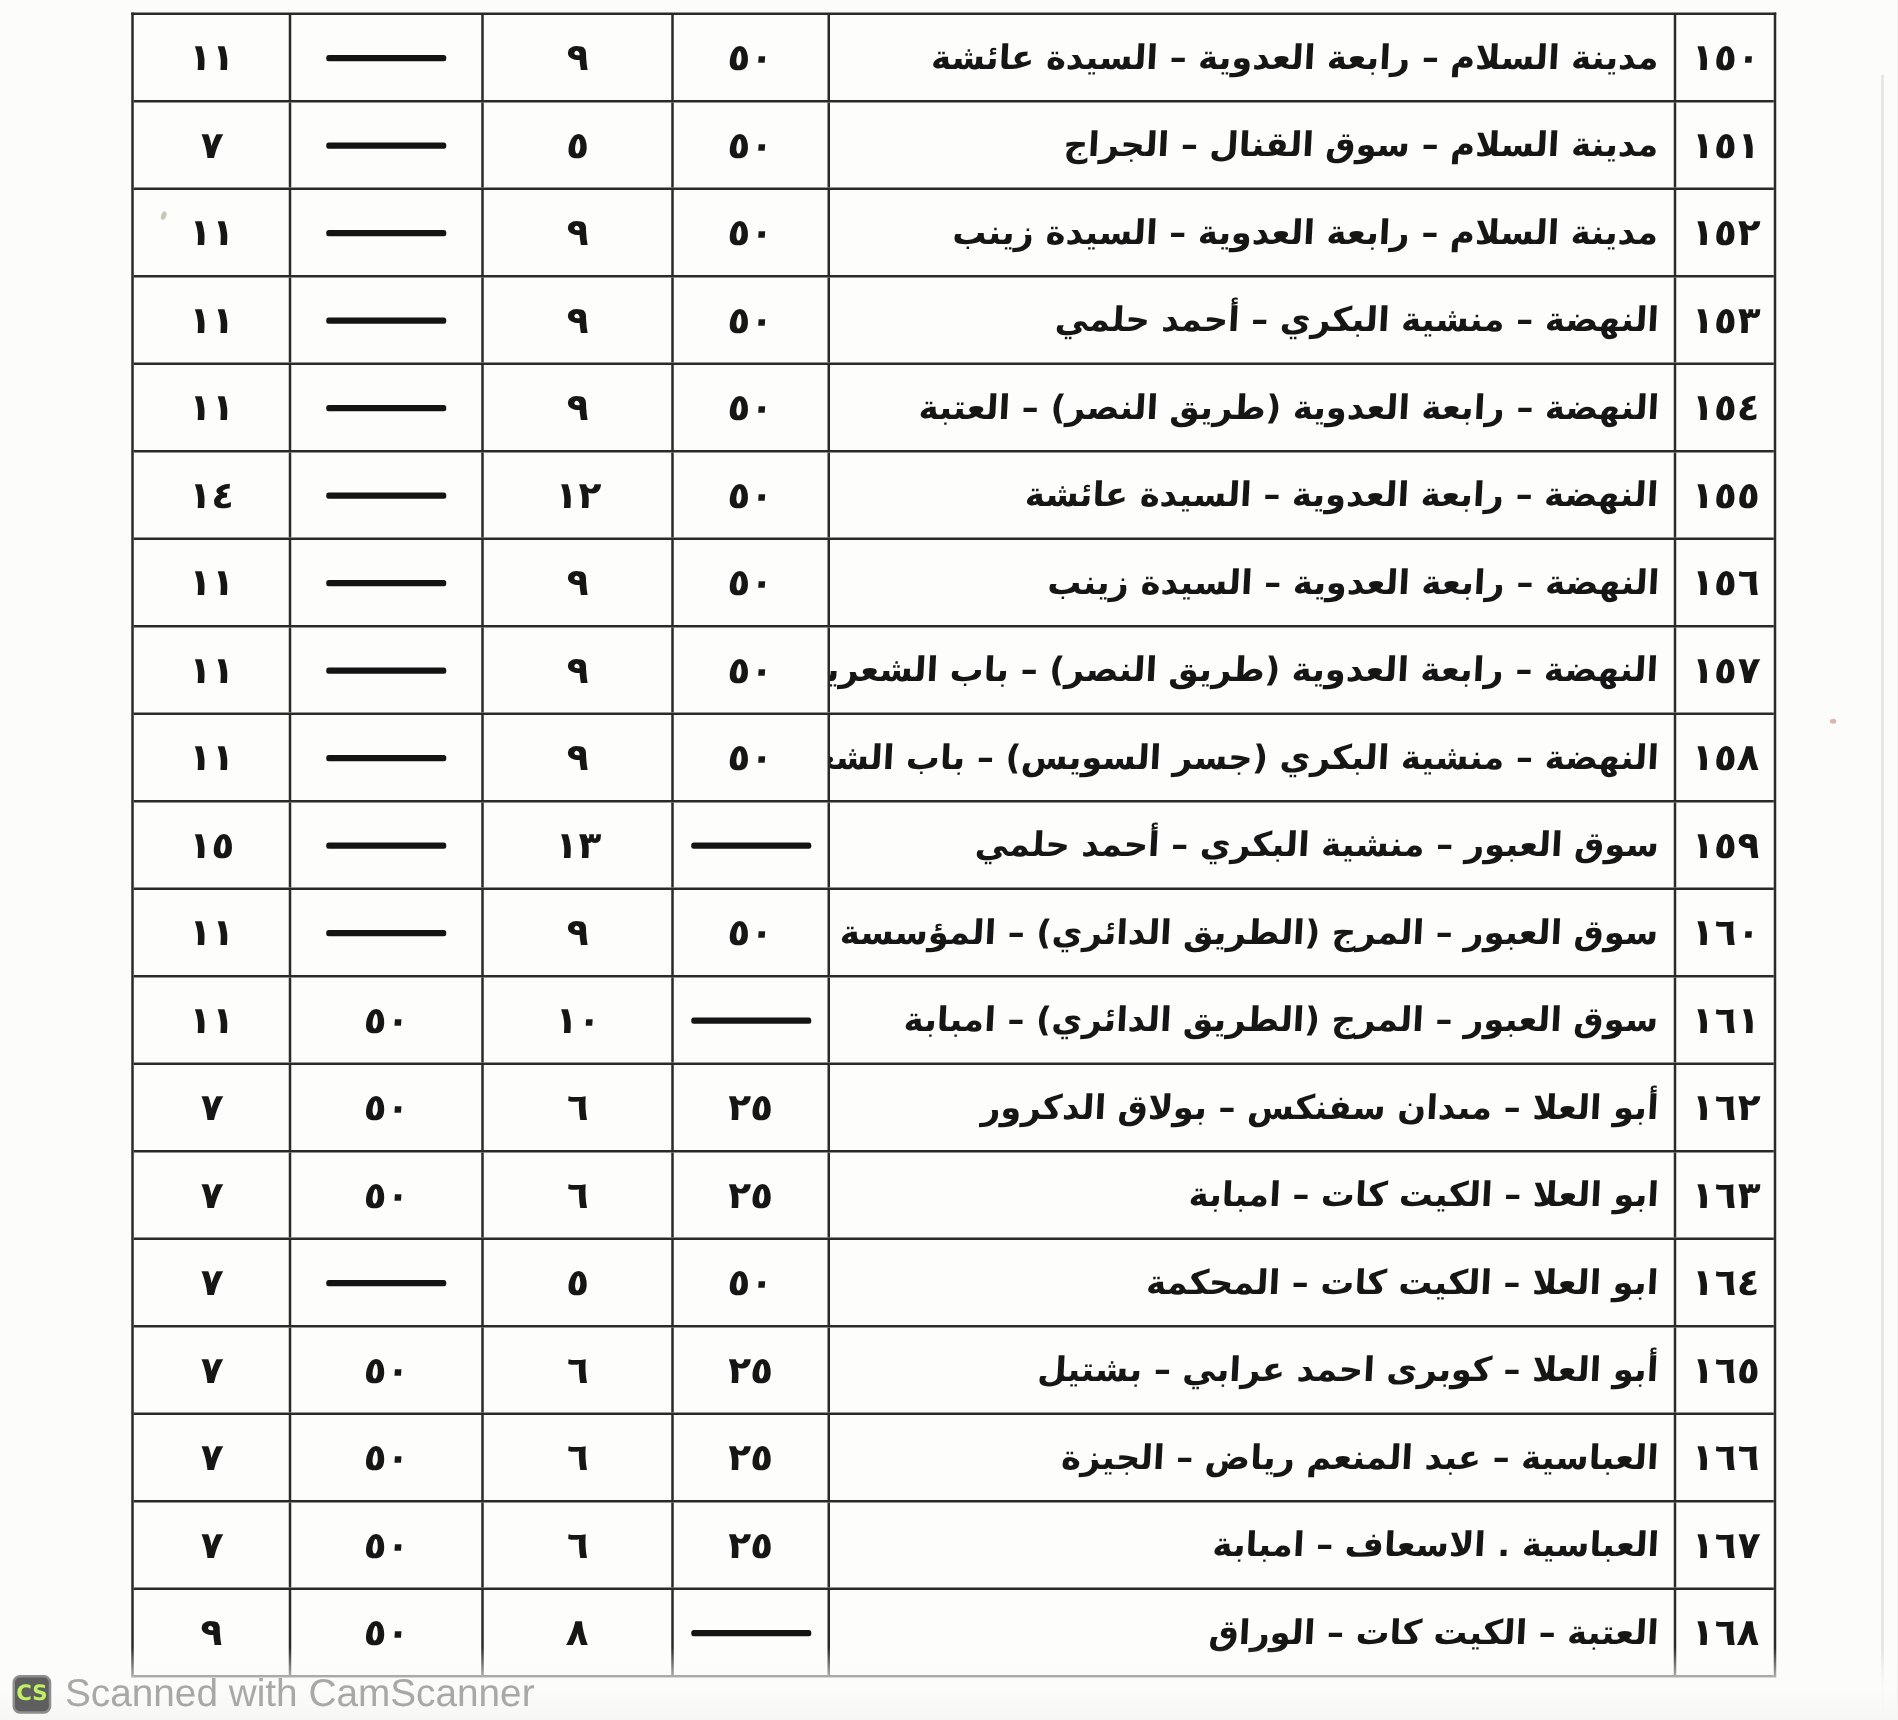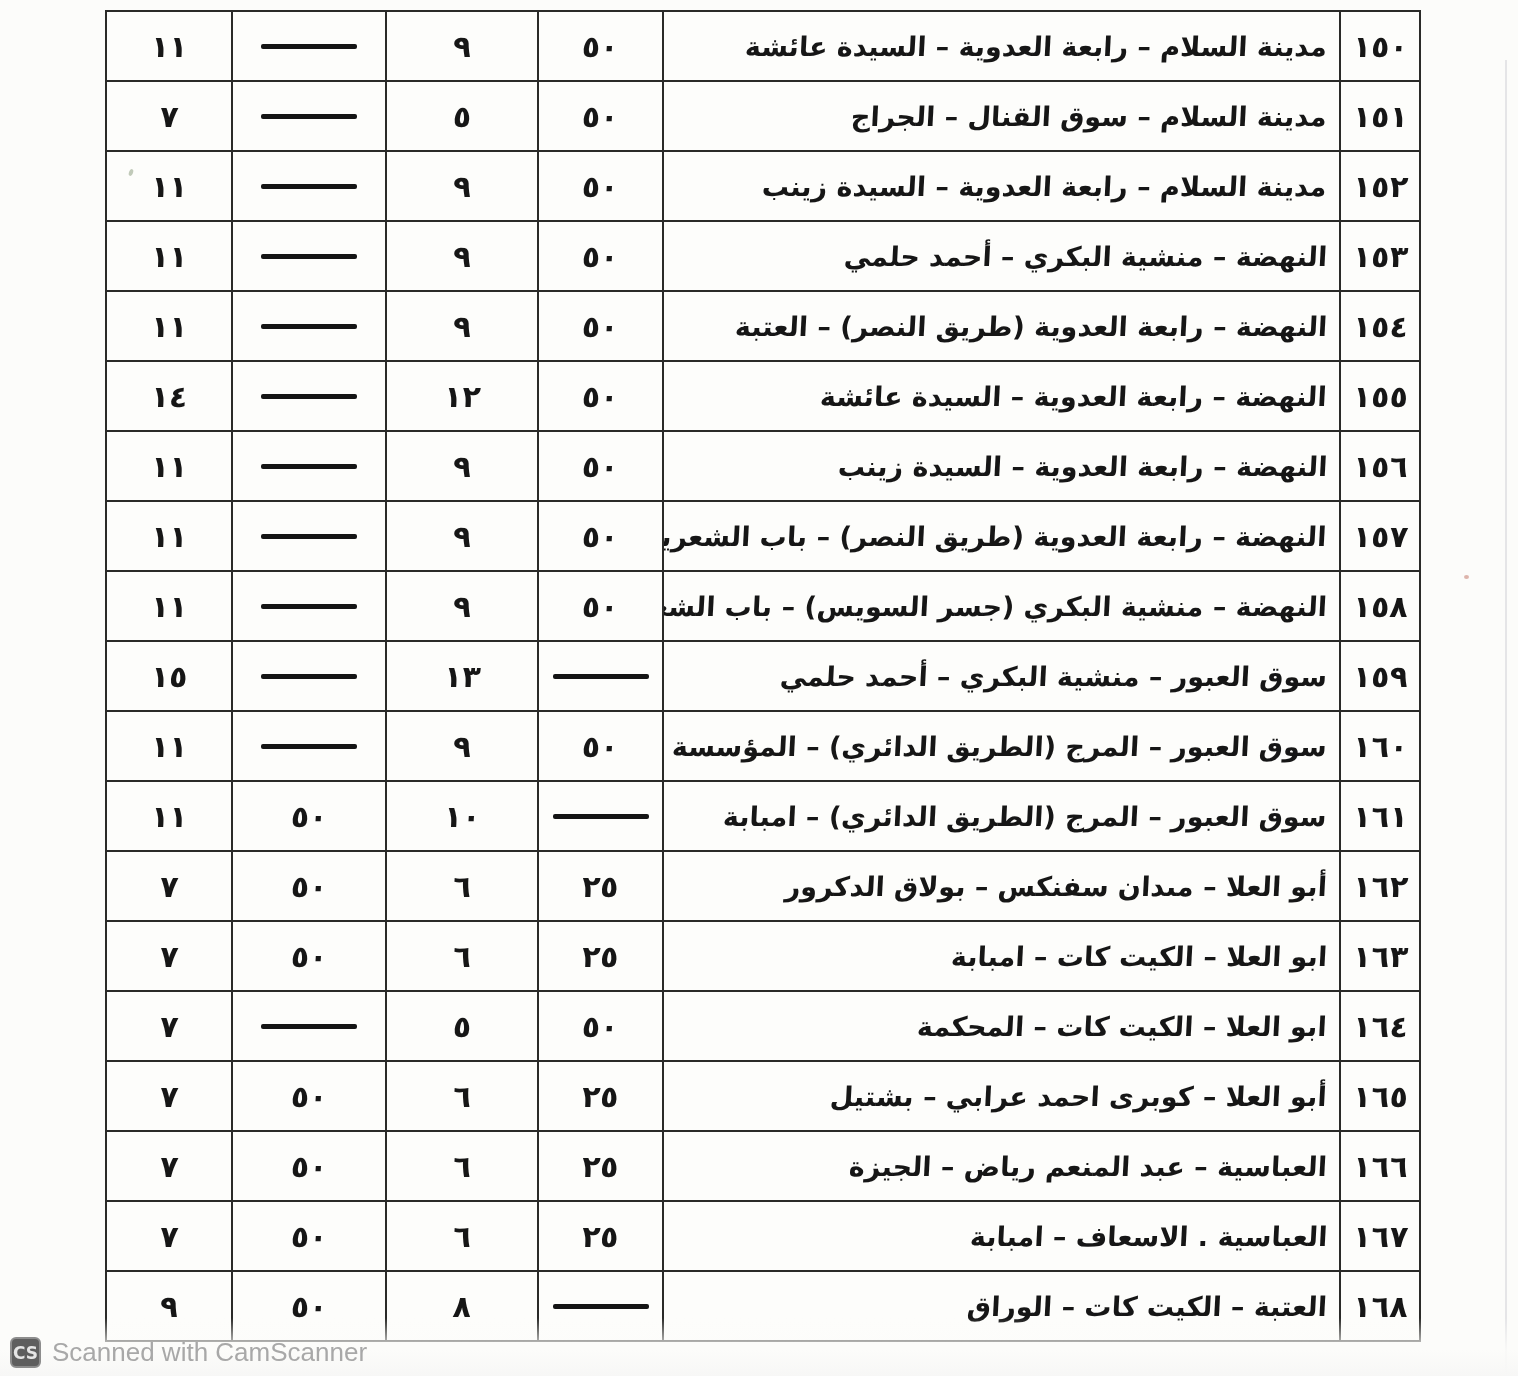--- a/index.html
+++ b/index.html
@@ -94,31 +94,31 @@
     top: 1337px;
     display: flex;
     align-items: center;
     gap: 11px;
   }
   .wm-logo {
     width: 31px; height: 31px;
     background: #5e5e5e;
     border: 2px solid #8d8d8d;
     border-radius: 6px;
-    color: #e5e5e5;
+    color: #bef264;
     font-weight: bold;
     font-size: 17px;
     display: flex;
     align-items: center;
     justify-content: center;
     letter-spacing: 0px;
   }
   .wm-label {
     color: #a8a8a8;
-    font-size: 26px;
+    font-size: 31px;
     font-family: "Liberation Sans", "DejaVu Sans", sans-serif;
   }
 </style>
 </head>
 <body>
 
 <div class="page">
 
   <div class="routes-table" id="routes-table">
       <div class="trow">

